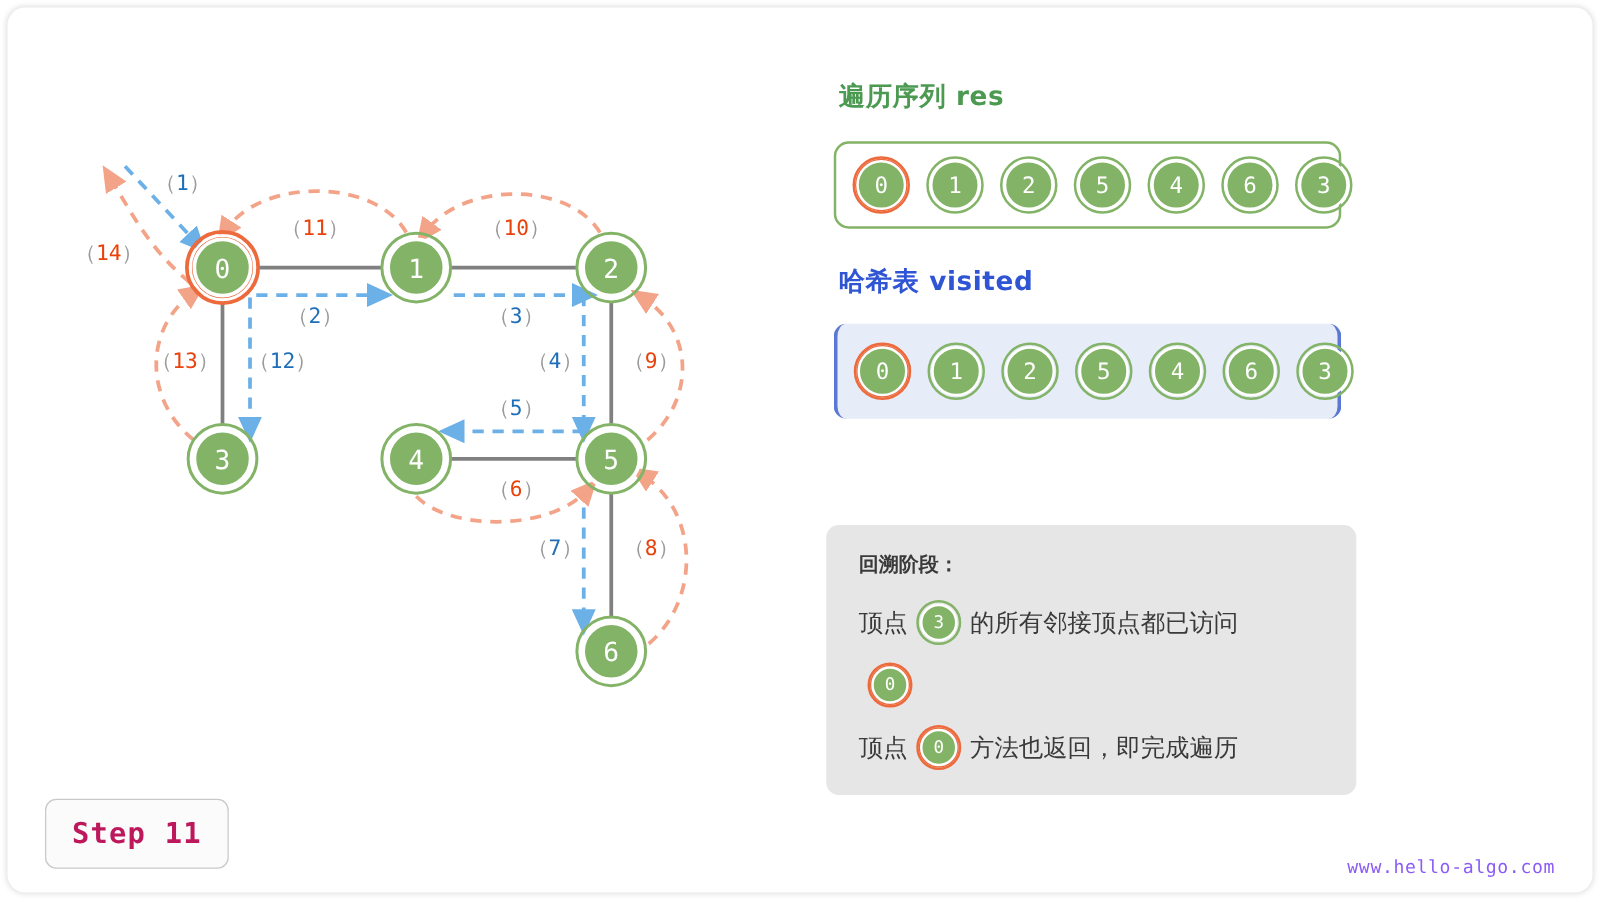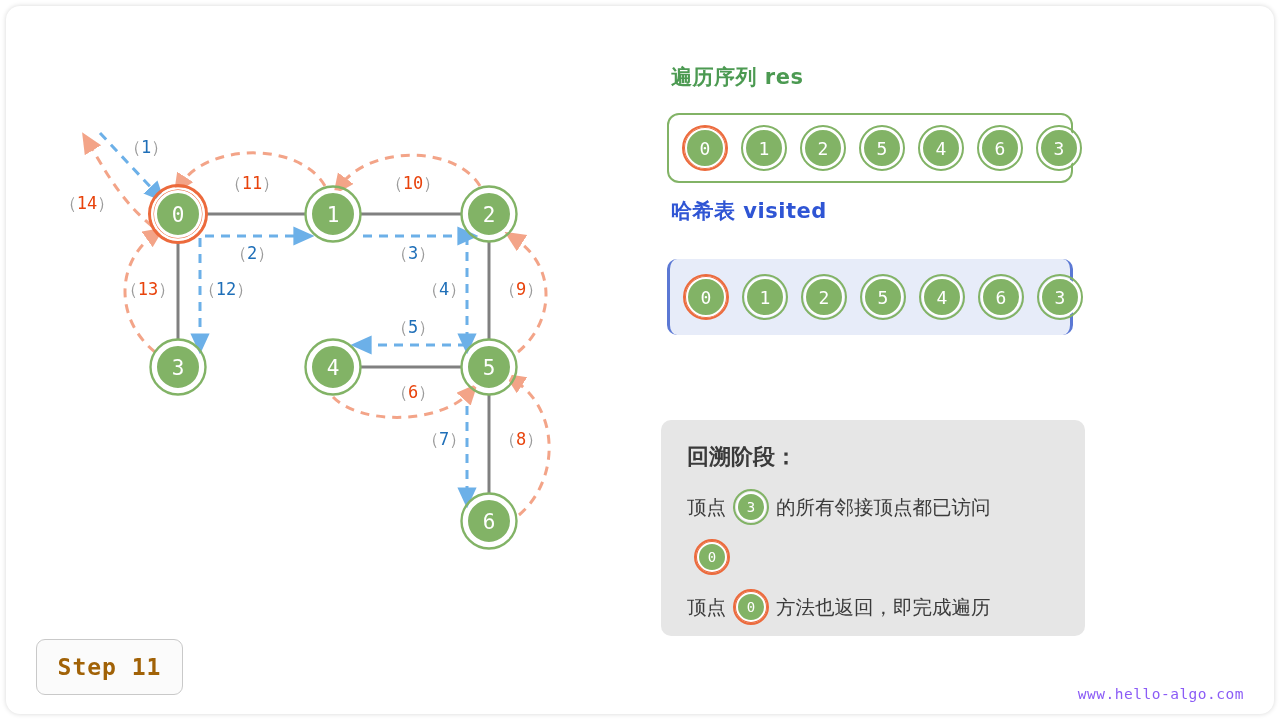--- a/index.html
+++ b/index.html
@@ -89,21 +89,21 @@
     left: 36px;
     top: 639px;
     width: 145px;
     height: 54px;
     border: 1.5px solid #c9c9c9;
     border-radius: 9px;
     background: #fbfbfb;
     display: flex;
     align-items: center;
     justify-content: center;
-    color: #a16207;
+    color: #be185d;
     font-family: "DejaVu Sans Mono", "Liberation Mono", monospace;
     font-size: 23px;
     font-weight: bold;
     letter-spacing: 1px;
   }
 
   
   #right-panel {
     position: absolute;
     left: 640px;
@@ -112,21 +112,21 @@
     height: 720px;
   }
   .panel-title {
     position: absolute;
     font-family: "DejaVu Sans", "Liberation Sans", sans-serif;
     font-size: 21px;
     font-weight: bold;
     letter-spacing: 0.5px;
   }
   #res-title { left: 31px; top: 63px; color: #4c9a52; text-align: right; }
-  #visited-title { left: 31px; top: 197px; color: #2f55d4; }
+  #visited-title { left: 31px; top: 211px; color: #2f55d4; }
 
   .cell-row { display: flex; align-items: center; gap: 11px; }
 
   #res-box {
     position: absolute;
     left: 27px;
     top: 113px;
     width: 406px;
     height: 70px;
     border: 2px solid #82b366;
@@ -205,21 +205,21 @@
     left: 21px;
     top: 420px;
     width: 424px;
     height: 216px;
     background: #e6e6e6;
     border-radius: 10px;
     box-sizing: border-box;
     padding: 22px 0 0 26px;
   }
   #explain-heading {
-    font-size: 22px;
+    font-size: 16px;
     font-weight: bold;
     color: #3a3a3a;
     margin-bottom: 16px;
     font-family: "DejaVu Sans", "Liberation Sans", sans-serif;
   }
   .explain-line {
     display: flex;
     align-items: center;
     font-size: 19.5px;
     color: #3a3a3a;

